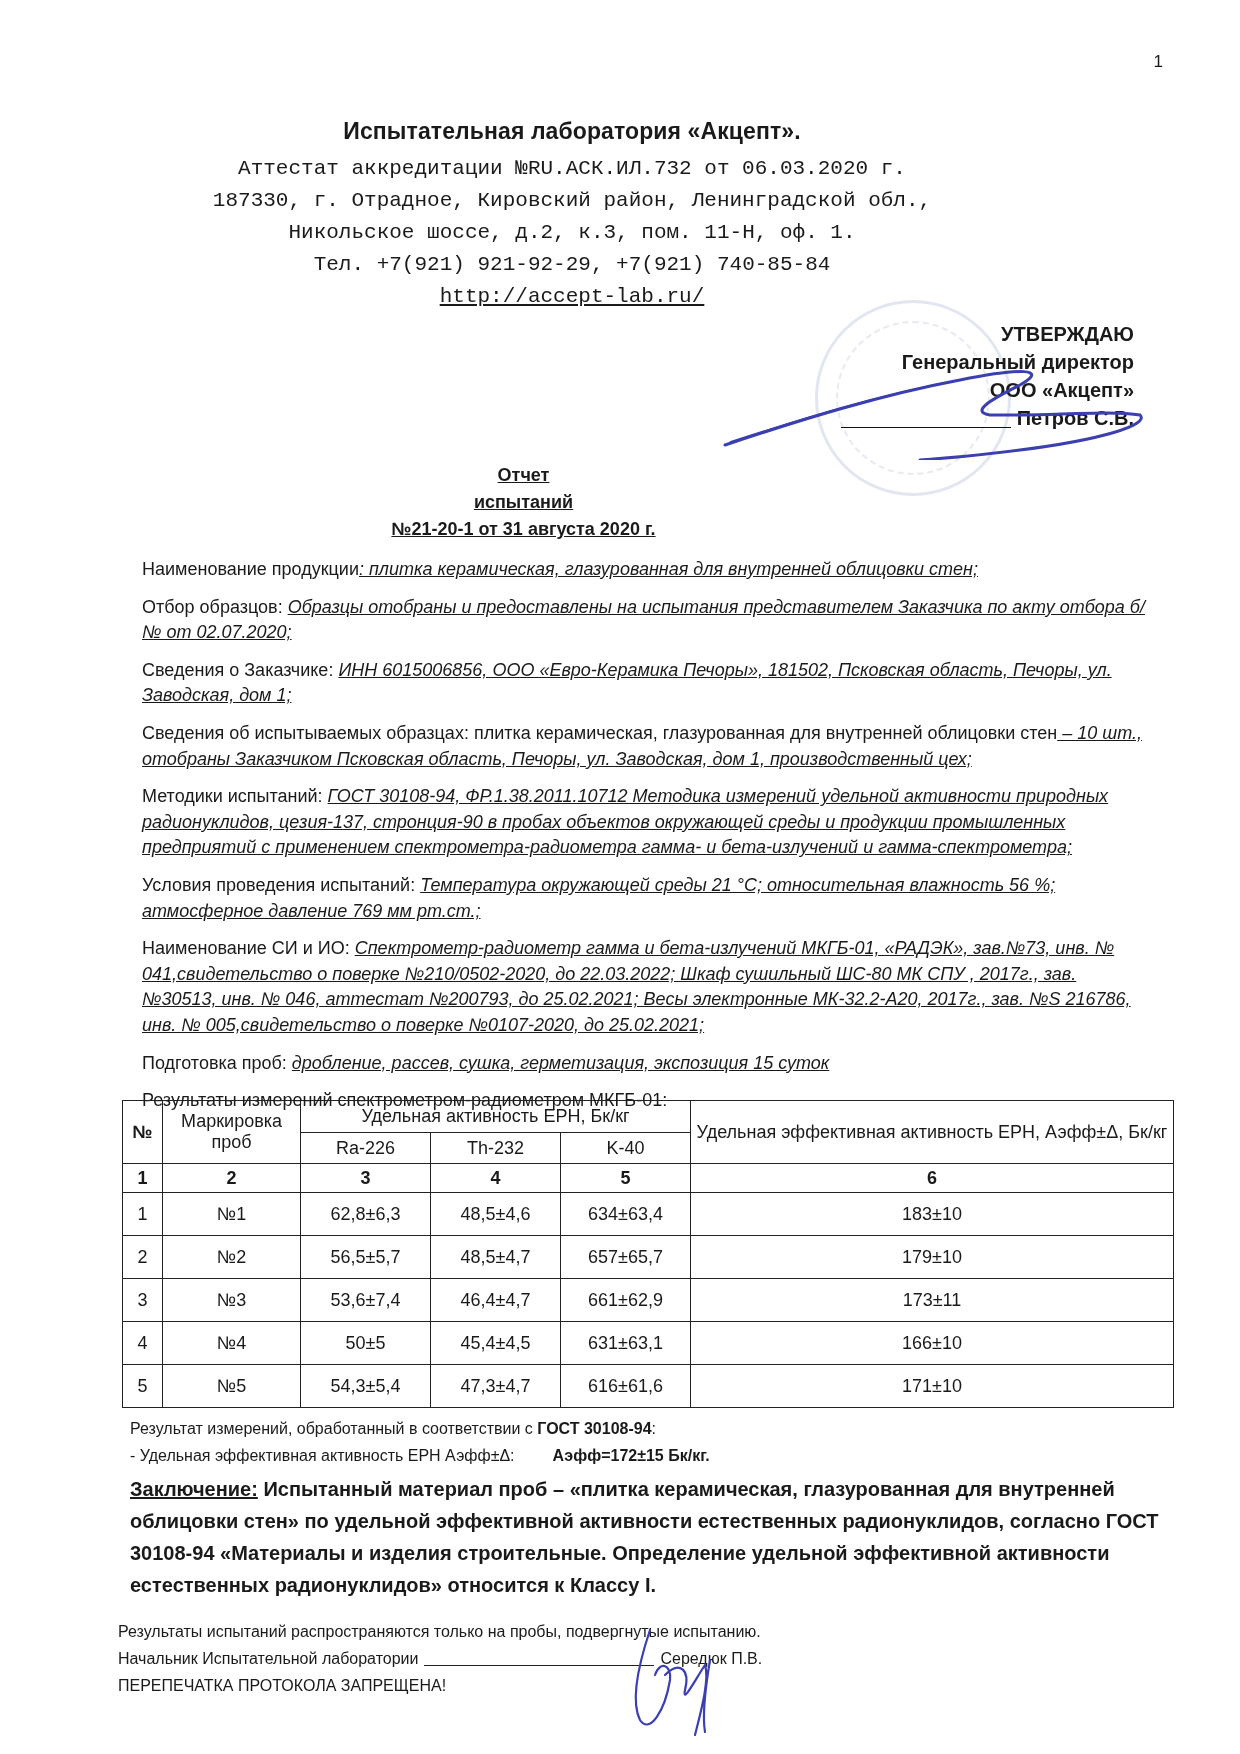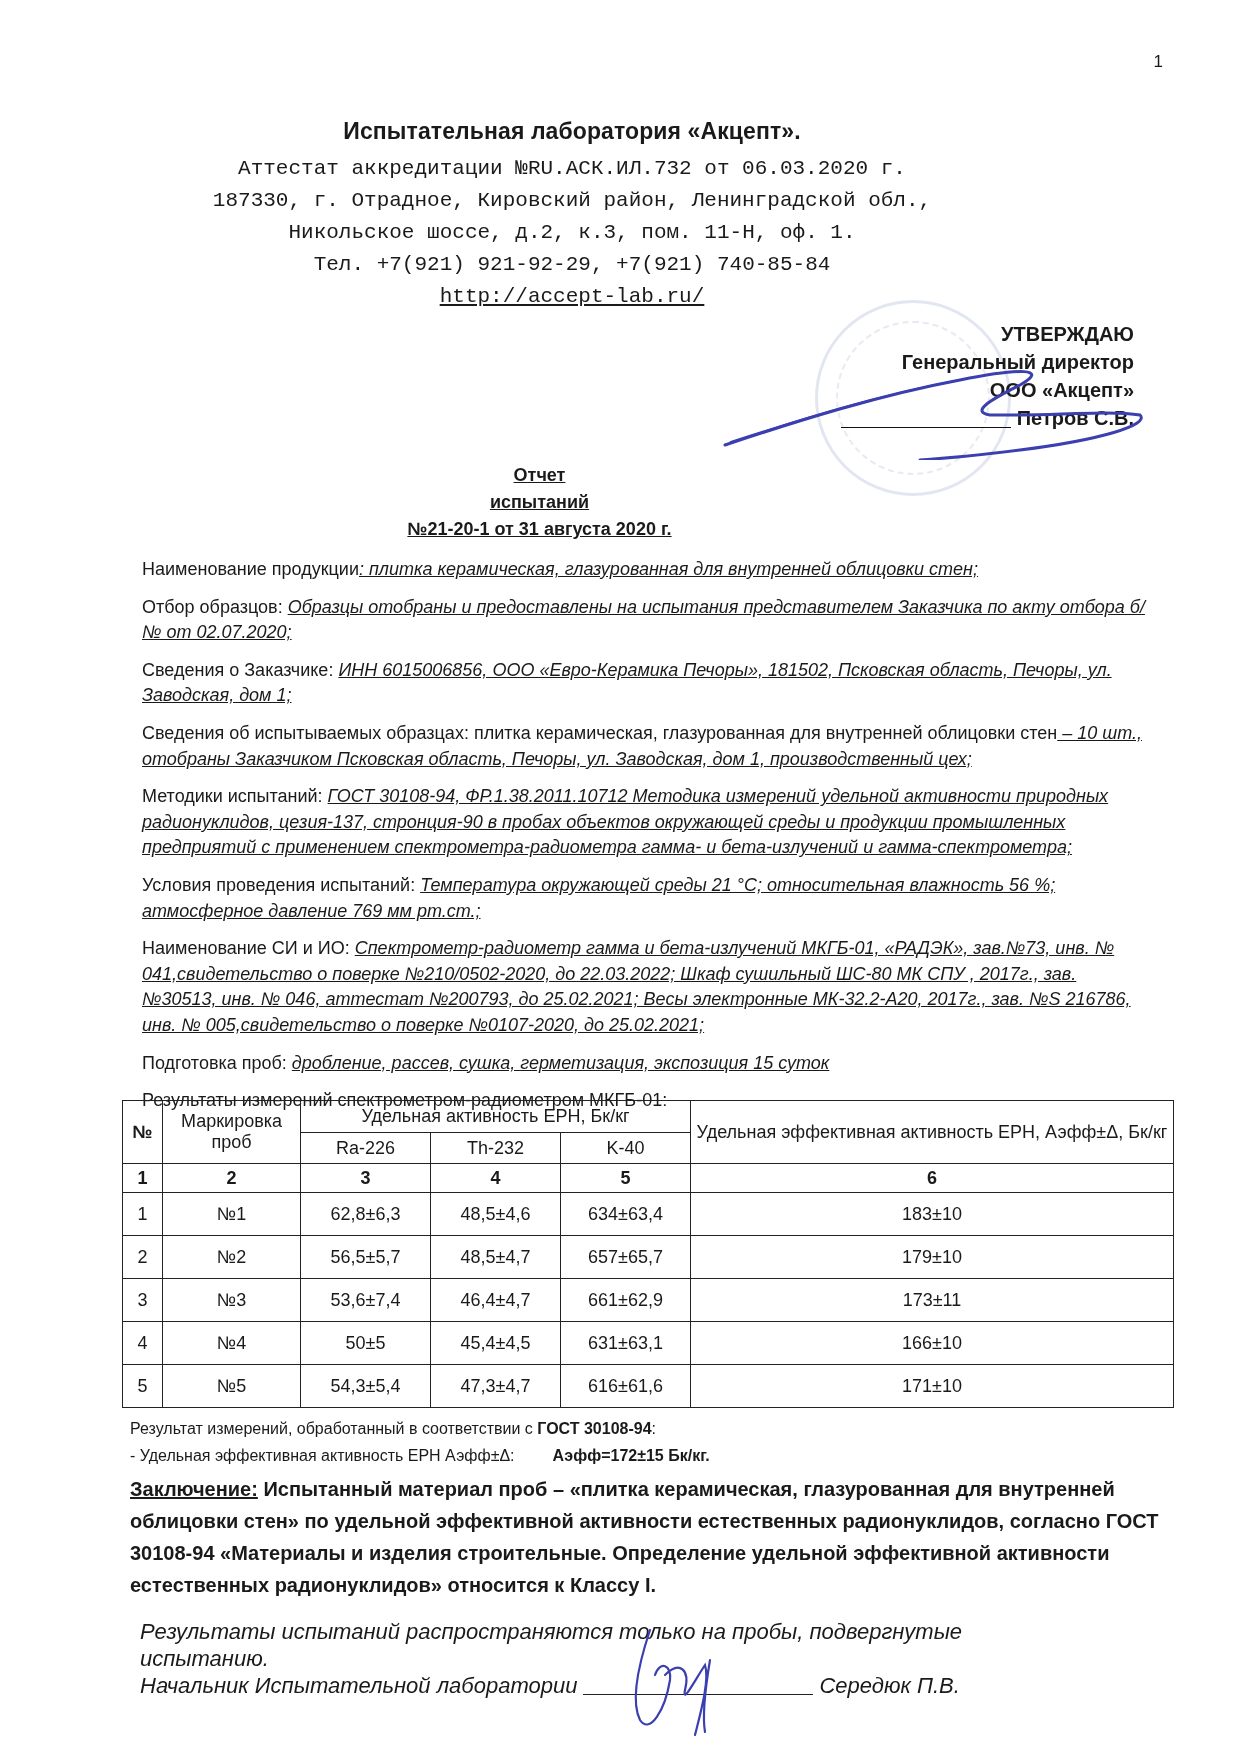--- a/index.html
+++ b/index.html
@@ -16,41 +16,41 @@
 
   .approve { position: absolute; top: 320px; right: 106px; text-align: right; font-size: 20px; font-weight: bold; line-height: 28px; }
   .approve .sig-line { display: inline-block; width: 170px; border-bottom: 1.5px solid #111; margin-right: 6px; vertical-align: -3px; }
 
   .stamp { position: absolute; left: 815px; top: 300px; width: 190px; height: 190px; border-radius: 50%;
            border: 3px solid rgba(120,140,190,0.22); }
   .stamp::after { content: ""; position: absolute; inset: 18px; border-radius: 50%; border: 2px dashed rgba(120,140,190,0.18); }
   .sig1 { position: absolute; left: 720px; top: 350px; width: 430px; height: 110px; }
   .sig2 { position: absolute; left: 610px; top: 1620px; width: 150px; height: 120px; }
 
-  .report-title { position: absolute; top: 462px; left: 16px; width: 1047px; text-align: center; font-size: 18px; font-weight: bold; line-height: 27px; }
+  .report-title { position: absolute; top: 462px; left: 0; width: 1047px; text-align: center; font-size: 18px; font-weight: bold; line-height: 27px; }
   .report-title div span { text-decoration: underline; }
 
   .body { position: absolute; top: 545px; left: 130px; width: 1030px; font-size: 18px; line-height: 25.6px; }
   .body p { margin: 12px; }
   .u { text-decoration: underline; font-style: italic; }
 
   table.results { position: absolute; top: 1100px; left: 122px; width: 1052px; border-collapse: collapse; font-size: 18px; }
   table.results td, table.results th { border: 1.5px solid #222; text-align: center; padding: 0; }
   table.results th { font-weight: bold; }
   table.results tr.hdr1 th { height: 31px; }
   table.results tr.hdr2 th { height: 30px; }
   table.results tr.nums td { height: 28px; font-weight: bold; }
   table.results tr.data td { height: 42px; }
 
   .after { position: absolute; top: 1415px; left: 130px; width: 1040px; font-size: 16px; line-height: 27px; }
   .after .aeff { font-weight: bold; margin-left: 38px; margin-top: 32px; }
   .conclusion { position: absolute; top: 1473px; left: 130px; width: 1040px; font-size: 20px; font-weight: bold; line-height: 32px; }
   .conclusion .label { text-decoration: underline; }
 
-  .footer { position: absolute; top: 1618px; left: 140px; width: 900px; font-size: 22px; line-height: 27px; font-style: italic; }
+  .footer { position: absolute; top: 1618px; left: 118px; width: 900px; font-size: 16px; line-height: 27px; }
   .footer .sig-blank { display: inline-block; width: 230px; border-bottom: 1.2px solid #222; margin: 0 6px; vertical-align: -2px; }
 </style>
 </head>
 <body>
 
 <div class="page-number">1</div>
 
 <div class="header">
   <div class="lab-title">Испытательная лаборатория «Акцепт».</div>
   <div class="hline">Аттестат аккредитации №RU.АСК.ИЛ.732 от 06.03.2020 г.</div>
@@ -169,17 +169,18 @@
   <div><span>- Удельная эффективная активность ЕРН Аэфф±Δ:</span><span class="aeff">Аэфф=172±15 Бк/кг.</span></div>
 </div>
 
 <div class="conclusion">
   <span class="label">Заключение:</span><span> Испытанный материал проб – «плитка керамическая, глазурованная для внутренней облицовки стен» по удельной эффективной активности естественных радионуклидов, согласно ГОСТ 30108-94 «Материалы и изделия строительные. Определение удельной эффективной активности естественных радионуклидов» относится к Классу I.</span>
 </div>
 
 <div class="footer">
   <div>Результаты испытаний распространяются только на пробы, подвергнутые испытанию.</div>
   <div><span>Начальник Испытательной лаборатории</span><span class="sig-blank"></span><span>Середюк П.В.</span></div>
+  <div>ПЕРЕПЕЧАТКА ПРОТОКОЛА ЗАПРЕЩЕНА!</div>
 </div>
 
 <svg class="sig2" viewBox="0 0 150 120">
   <path d="M40 10 C 30 40, 20 80, 30 100 C 40 115, 55 90, 60 60 C 62 45, 50 40, 45 55 M 55 55 C 70 40, 80 50, 75 70 C 72 85, 85 60, 95 45 C 100 60, 90 95, 85 115 M 100 40 C 95 70, 92 95, 95 112" fill="none" stroke="#3b3fb0" stroke-width="2.2" stroke-linecap="round"></path>
 </svg>
 
 </body></html>

